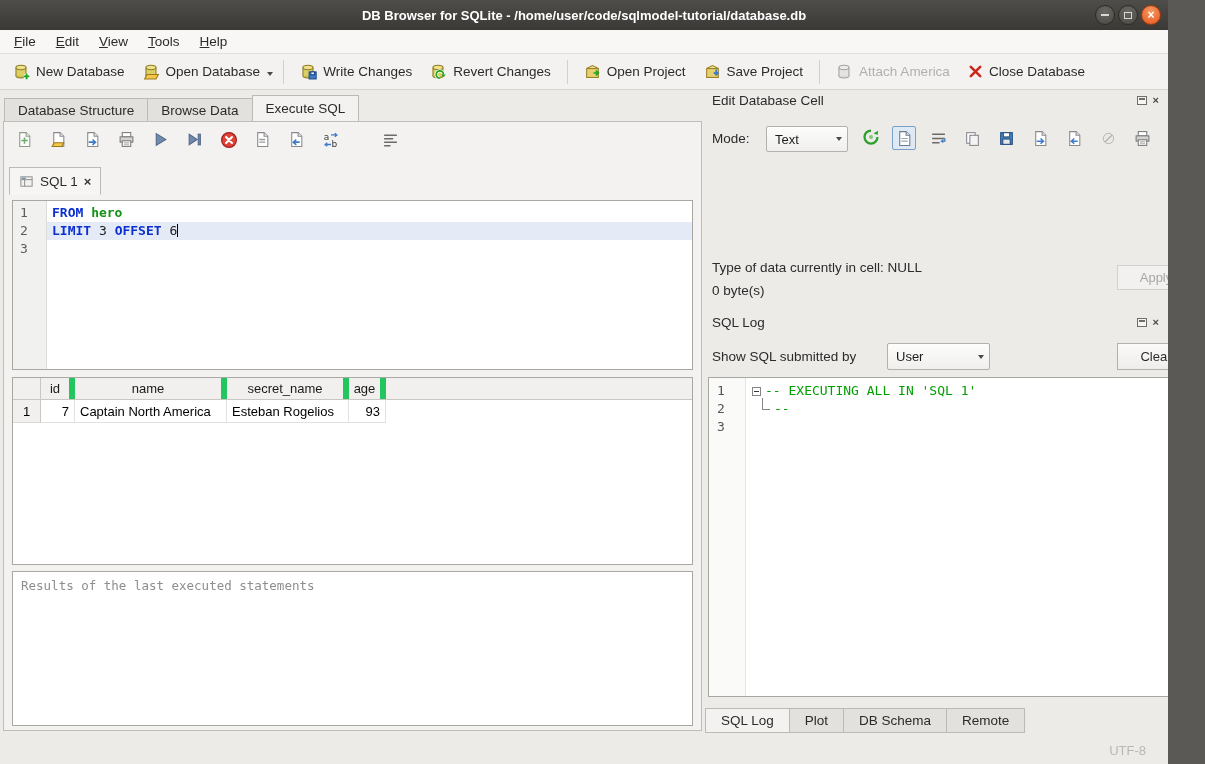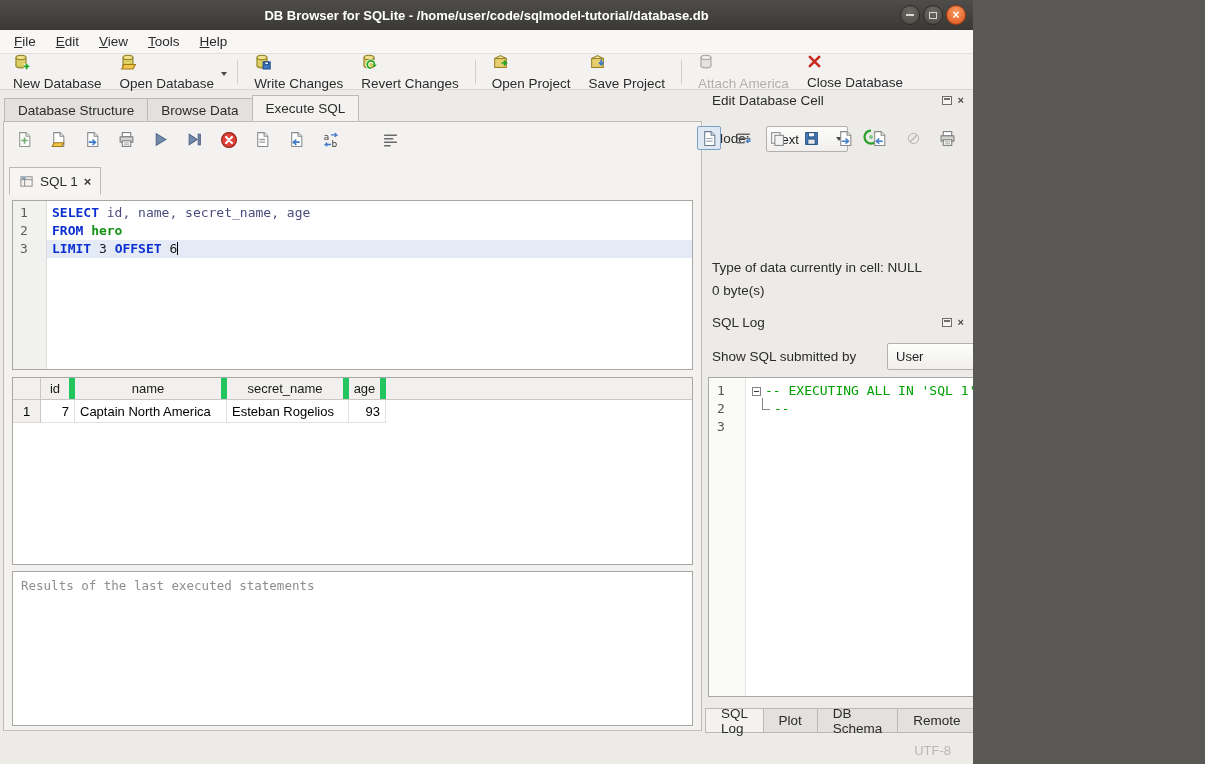--- a/index.html
+++ b/index.html
@@ -1,18 +1,18 @@
 <!DOCTYPE html>
 <html><head>
 <meta charset="utf-8">
 <style>
   *{margin:0;padding:0;box-sizing:border-box;}
   html,body{background:#5a5955;}
   body{font-family:"Liberation Sans",sans-serif;-webkit-font-smoothing:antialiased;}
-  .window{position:relative;width:973px;height:764px;background:#edebe8;overflow:hidden;}
+  .window{position:relative;width:1168px;height:764px;background:#edebe8;overflow:hidden;}
 
   
   .titlebar{position:absolute;left:0;top:0;right:0;height:30px;
     background:linear-gradient(#4e4d49,#3a3936);display:flex;align-items:center;justify-content:center;}
   .titlebar .title{color:#ffffff;font-size:13px;font-weight:bold;}
   .win-controls{position:absolute;right:7px;top:5px;display:flex;gap:3px;}
   .win-btn{width:20px;height:20px;border-radius:50%;border:1px solid #2c2b28;
     background:radial-gradient(circle at 50% 32%,#6b6963,#484742);
     display:flex;align-items:center;justify-content:center;}
   .wb-min{width:8px;height:2px;background:#d9d7d3;}
@@ -23,21 +23,21 @@
 
   
   .menubar{position:absolute;left:0;top:30px;right:0;height:24px;background:#f8f7f6;
     border-bottom:1px solid #e2e0dc;display:flex;align-items:stretch;padding-left:4px;}
   .menu-item{display:flex;align-items:center;padding:0 10px;font-size:13.5px;color:#2b2b2b;}
   .menu-item .accel{text-decoration:underline;}
 
   
   .toolbar{position:absolute;left:0;top:54px;right:0;height:36px;background:#f3f2f0;
     border-bottom:1px solid #d8d6d2;display:flex;align-items:center;padding:0 4px;}
-  .tb-btn{display:flex;gap:6px;padding:4px 9px;font-size:13.5px;color:#2b2b2b;white-space:nowrap;flex-direction:column;}
+  .tb-btn{display:flex;align-items:center;gap:6px;padding:4px 9px;font-size:13.5px;color:#2b2b2b;white-space:nowrap;}
   .tb-btn.disabled{color:#b2b0ac;}
   .tb-dd{width:13px;height:24px;display:flex;align-items:flex-end;justify-content:center;padding-bottom:8px;margin-left:-6px;}
   .caret{width:0;height:0;border-left:3.5px solid transparent;border-right:3.5px solid transparent;border-top:4px solid #4a4a48;}
   .tb-sep{width:1px;height:24px;background:#d2d0cc;margin:0 7px;}
   .ic{display:block;}
 
   
   .main-tabs{position:absolute;left:4px;top:95px;height:27px;display:flex;align-items:flex-end;}
   .mtab{height:24px;display:flex;align-items:center;padding:0 13px;font-size:13.5px;color:#2b2b2b;
     background:#e3e1dd;border:1px solid #bcbab5;border-right-width:0;}
@@ -372,21 +372,20 @@
       </div>
     </div>
 
     <div class="editor">
       <div class="gutter">
         <div>1</div>
         <div>2</div>
         <div>3</div>
       </div>
       <div class="code">
-        <div class="code-line"><span class="kw">SELECT</span><span class="ident"> id, name, secret_name, age</span></div>
         <div class="code-line"><span class="kw">FROM</span><span class="tbl"> hero</span></div>
         <div class="code-line current"><span class="kw">LIMIT</span><span> 3 </span><span class="kw">OFFSET</span><span> 6</span><span class="cursor"></span></div>
       </div>
     </div>
 
     <div class="grid">
       <div class="grid-header">
         <div class="gh-corner"></div>
         <div class="gh-cell col-id">id</div>
         <div class="gh-cell col-name">name</div>

